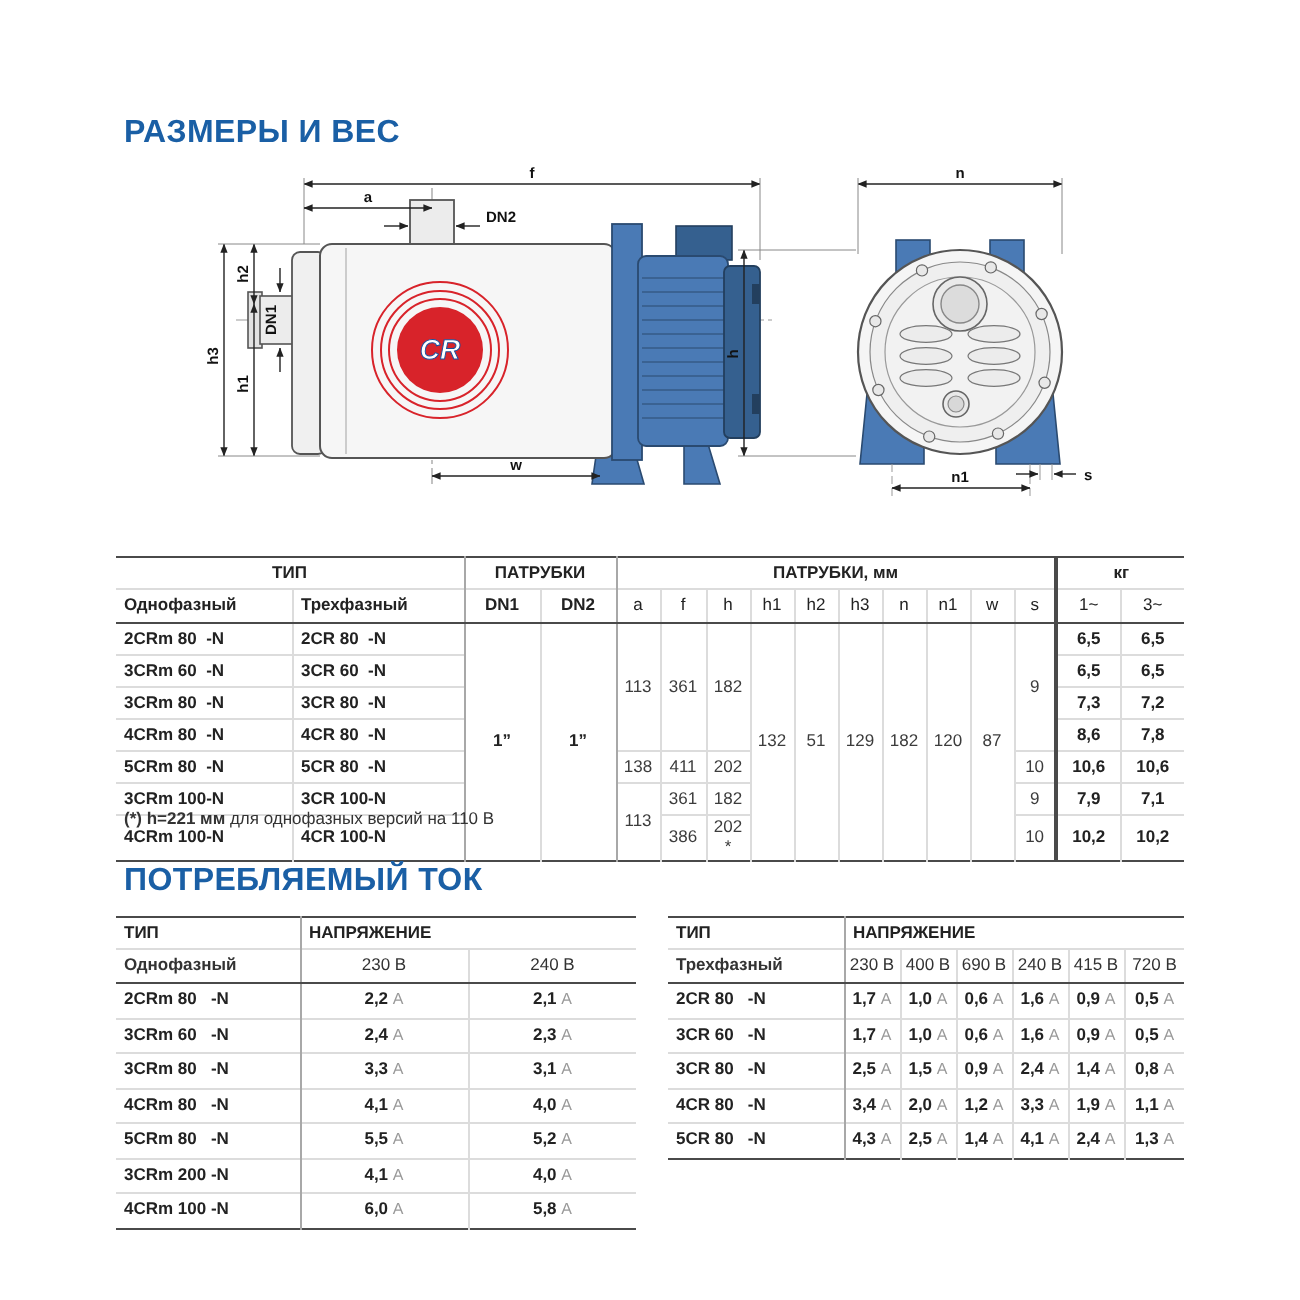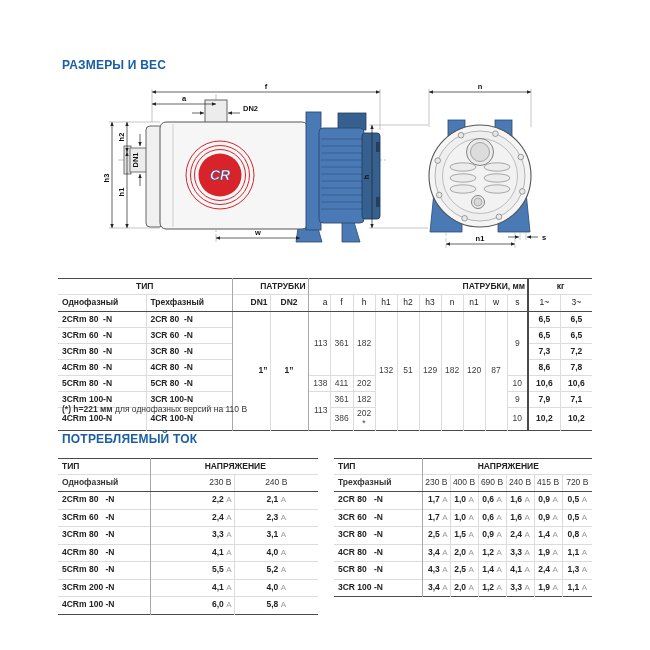--- a/index.html
+++ b/index.html
@@ -1,50 +1,50 @@
 <!DOCTYPE html>
 <html><head>
 <meta charset="utf-8">
 <style>
   html,body{margin:0;padding:0;}
   body{width:650px;height:650px;background:#fff;font-family:"Liberation Sans",sans-serif;}
   #page{position:relative;width:650px;height:650px;background:#ffffff;overflow:hidden;}
-  .sec-title{position:absolute;left:62px;font-size:12px;font-weight:bold;color:#1a5fa5;letter-spacing:.2px;}
+  .sec-title{position:absolute;left:62px;font-size:16px;font-weight:bold;color:#1a5fa5;letter-spacing:.2px;}
   #title1{top:58px;}
   #title2{top:432px;}
 
   
   table{border-collapse:collapse;table-layout:fixed;font-size:8.5px;color:#222;}
   td,th{padding:1px 2px;line-height:1.15;font-weight:normal;}
   .c{text-align:center;}
   .t{text-align:left;padding-left:4px;}
   .b{font-weight:bold;}
   .pre{white-space:pre;margin-left:22px;}
   .lt{border-left:1px solid #dcdcdc;}
-  .lg{border-left:1px solid #a8a8a8;text-align:right;}
+  .lg{border-left:1px solid #a8a8a8;}
   .lk{border-left:2px solid #4a4a4a;}
   .unit{color:#999;font-weight:normal;font-size:8px;}
   .dimv{color:#3c3c3c;}
 
   
   #dims{position:absolute;left:58px;top:278px;width:534px;border-top:1.5px solid #4a4a4a;border-bottom:1.5px solid #4a4a4a;}
   #dims tr.grp th{height:13px;font-weight:bold;color:#222;}
   #dims tr.sub th{height:14px;border-top:1px solid #dcdcdc;border-bottom:1.5px solid #4a4a4a;color:#222;}
   #dims tr.sub th.bb{font-weight:bold;}
   #dims tr.data td{border-top:1px solid #dcdcdc;height:13px;}
   #dims tr.d1 td{border-top:none;}
 
   #footnote{position:absolute;left:62px;top:404px;font-size:8.5px;color:#333;}
 
   
   .cur{position:absolute;top:458px;border-top:1.5px solid #4a4a4a;border-bottom:1.5px solid #4a4a4a;}
   #cur-mono{left:58px;width:260px;}
   #cur-tri{left:334px;width:258px;}
   .cur tr.grp th{height:13px;font-weight:bold;text-align:left;padding-left:4px;}
-  .cur tr.grp th.c{text-align:center;}
+  .cur tr.grp th.c{text-align:left;}
   .cur tr.sub th{height:14px;border-top:1px solid #dcdcdc;border-bottom:1.5px solid #4a4a4a;color:#333;}
   .cur tr.sub th.ph{text-align:left;padding-left:4px;font-weight:bold;}
   .cur tr.data td{border-top:1px solid #dcdcdc;height:14.5px;}
   .cur tr.d1 td{border-top:none;}
 
   svg text{font-family:"Liberation Sans",sans-serif;}
   .dimlbl{font-size:7.5px;font-weight:bold;fill:#111;}
 </style>
 </head>
 <body>
@@ -456,25 +456,16 @@
     </tr>
     <tr class="data">
       <td class="t b pre">5CR 80   -N</td>
       <td class="c lg"><b>4,3</b> <span class="unit">A</span></td>
       <td class="c lt"><b>2,5</b> <span class="unit">A</span></td>
       <td class="c lt"><b>1,4</b> <span class="unit">A</span></td>
       <td class="c lt"><b>4,1</b> <span class="unit">A</span></td>
       <td class="c lt"><b>2,4</b> <span class="unit">A</span></td>
       <td class="c lt"><b>1,3</b> <span class="unit">A</span></td>
     </tr>
-    <tr class="data">
-      <td class="t b pre">3CR 100 -N</td>
-      <td class="c lg"><b>3,4</b> <span class="unit">A</span></td>
-      <td class="c lt"><b>2,0</b> <span class="unit">A</span></td>
-      <td class="c lt"><b>1,2</b> <span class="unit">A</span></td>
-      <td class="c lt"><b>3,3</b> <span class="unit">A</span></td>
-      <td class="c lt"><b>1,9</b> <span class="unit">A</span></td>
-      <td class="c lt"><b>1,1</b> <span class="unit">A</span></td>
-    </tr>
   </tbody>
     </table>
 
 </div>
 
 </body></html>

